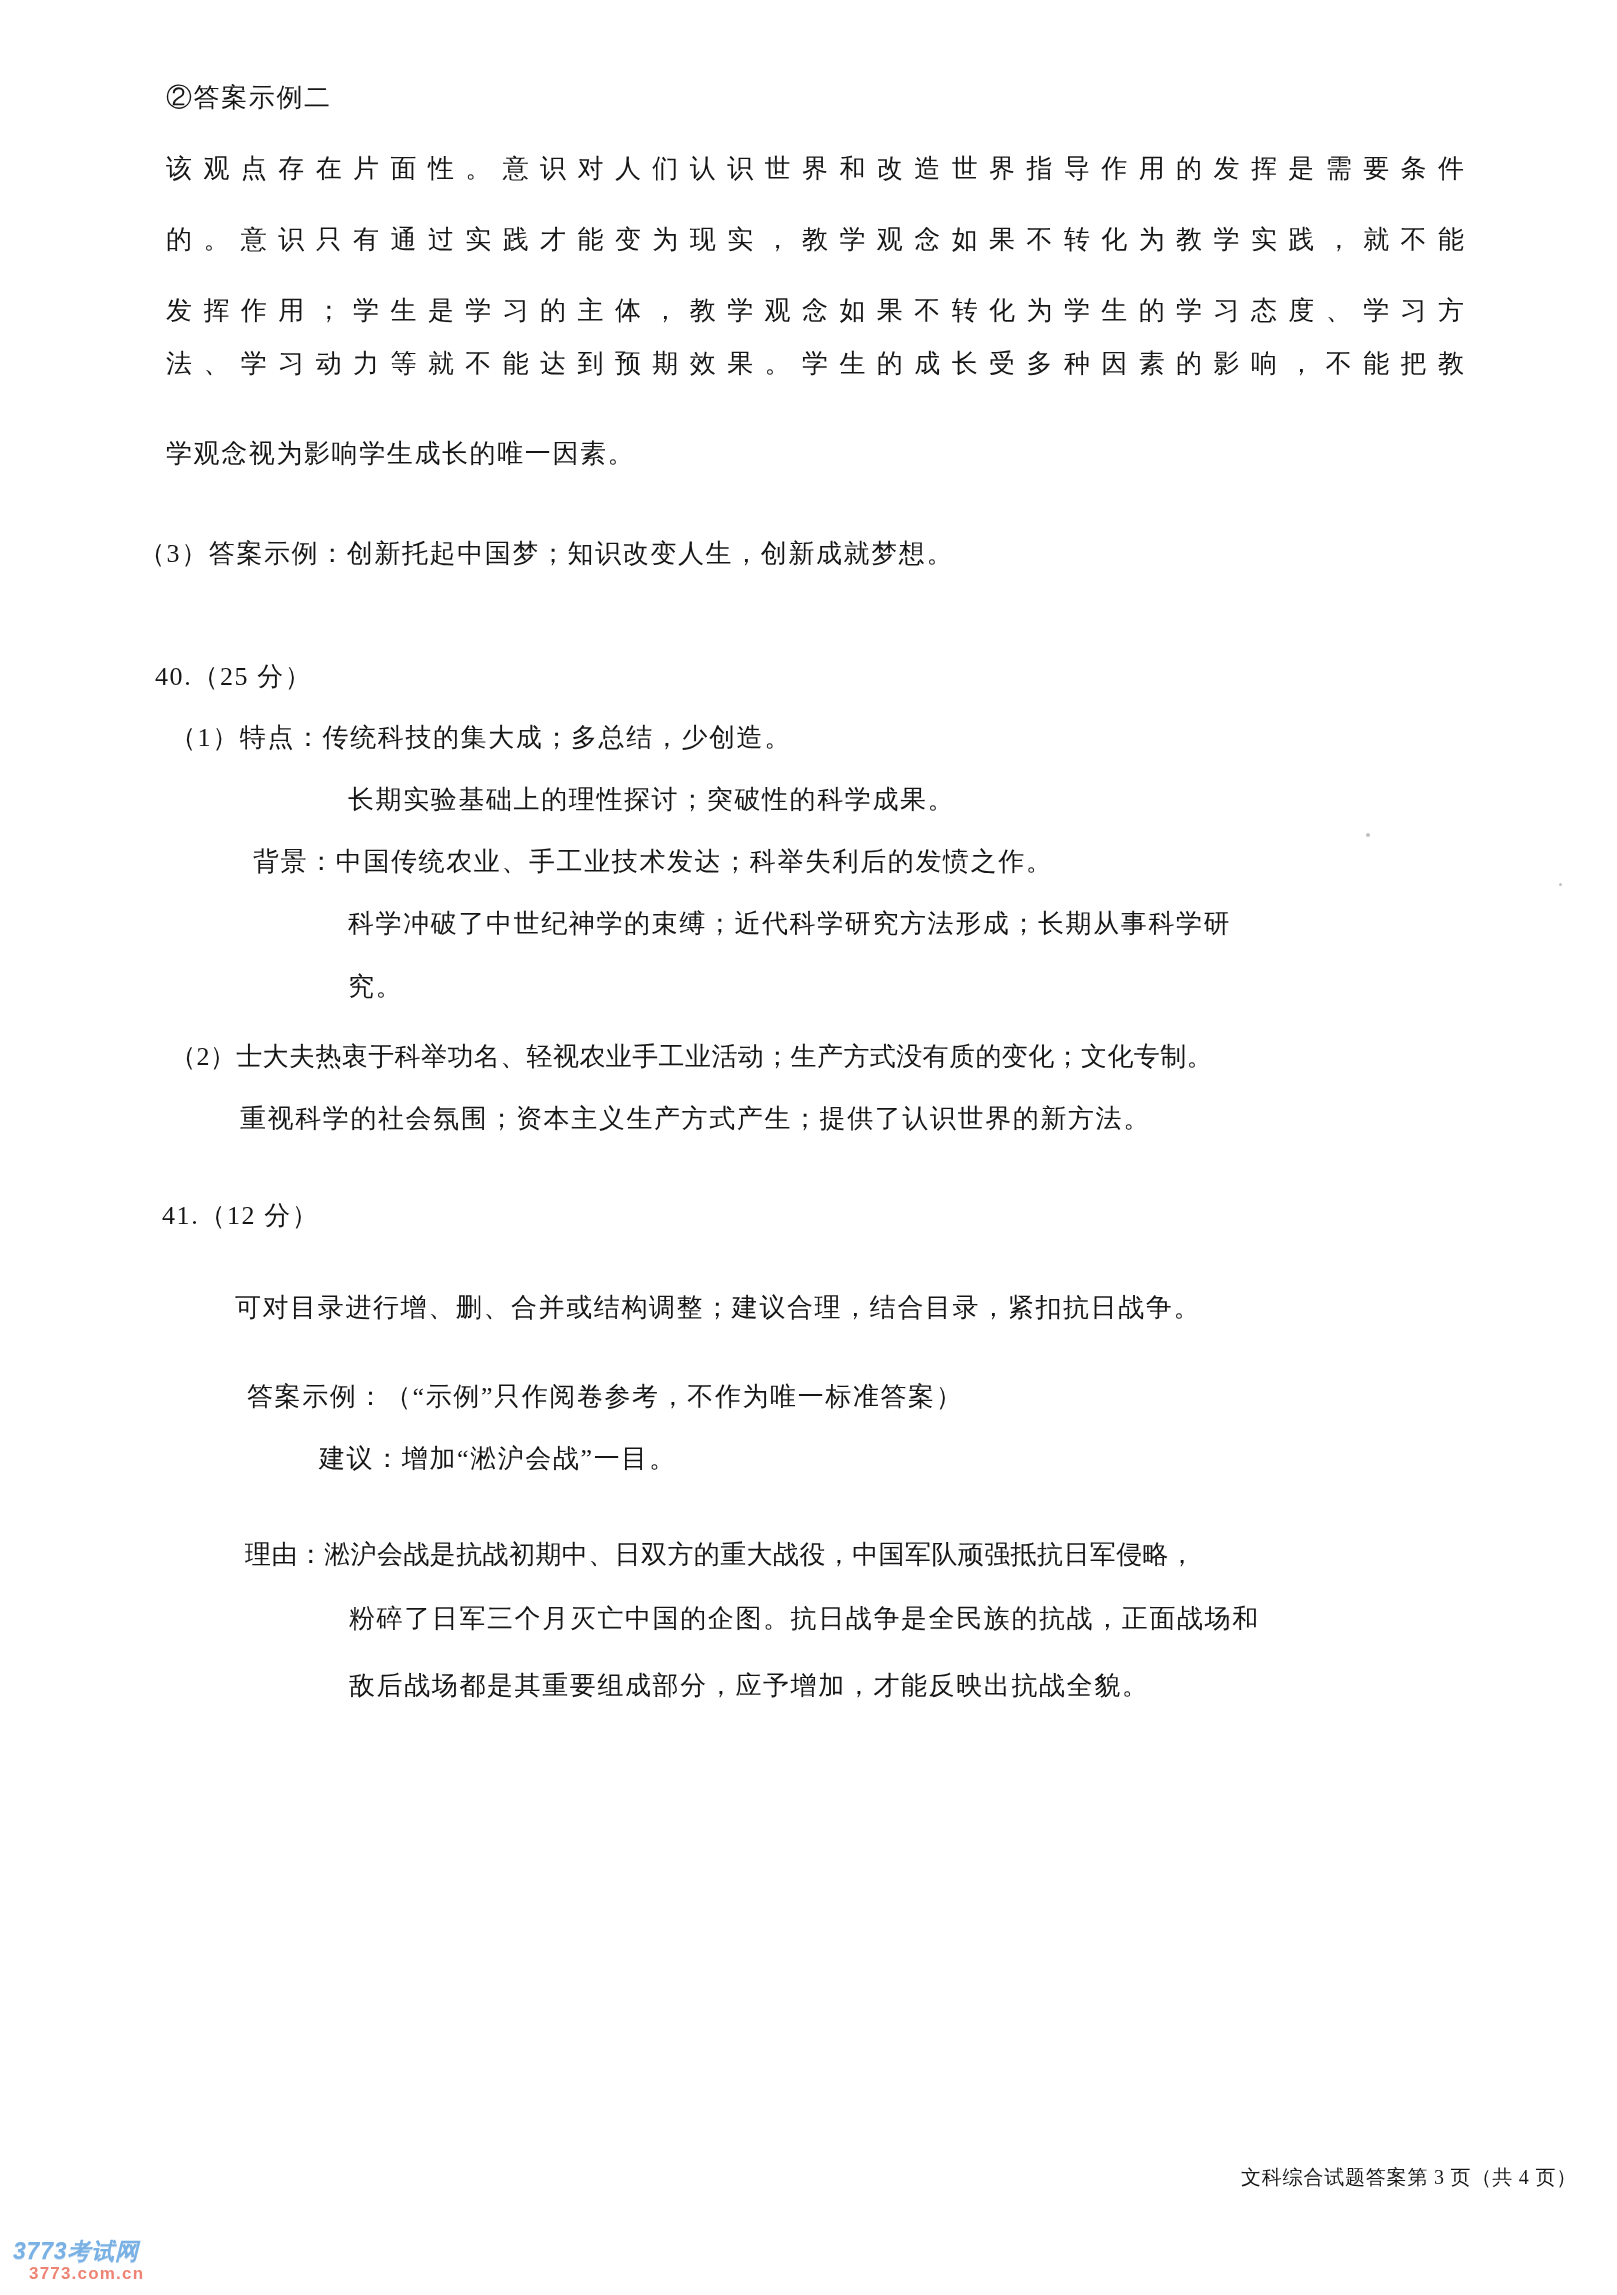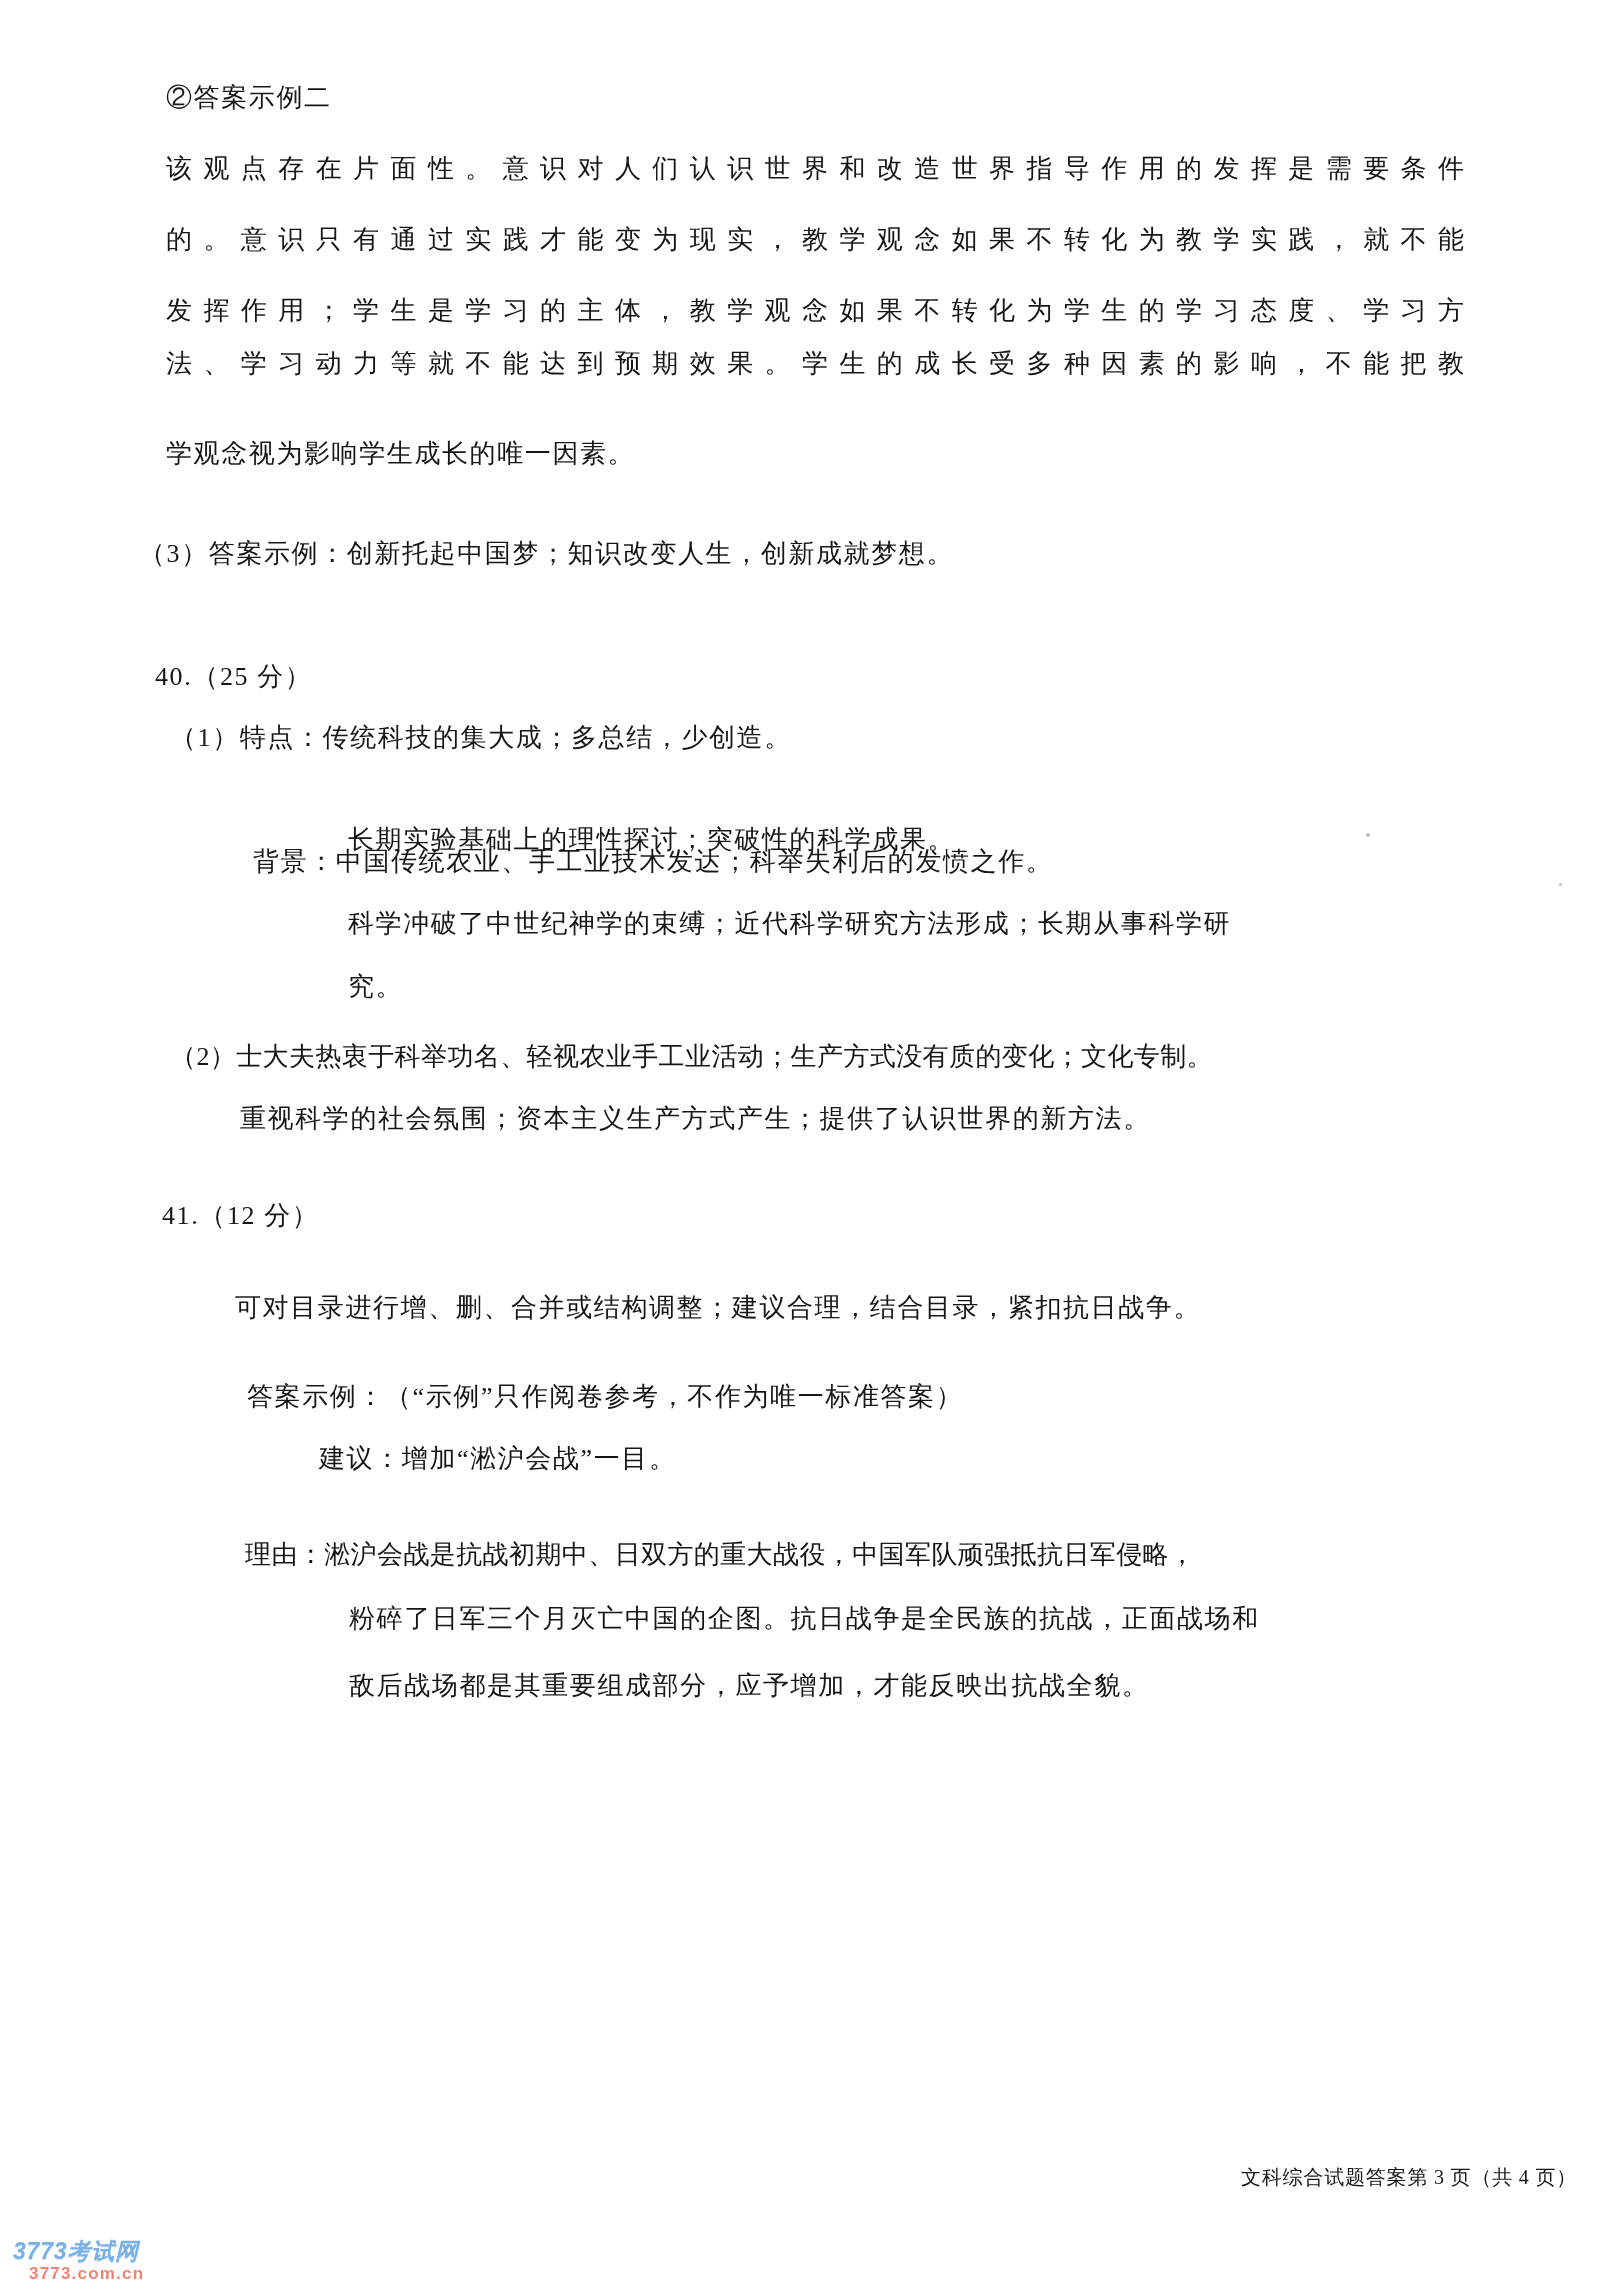--- a/index.html
+++ b/index.html
@@ -77,21 +77,21 @@
   <div class="ln just" style="top:149px;left:166px;">该观点存在片面性。意识对人们认识世界和改造世界指导作用的发挥是需要条件</div>
   <div class="ln just" style="top:220px;left:166px;">的。意识只有通过实践才能变为现实，教学观念如果不转化为教学实践，就不能</div>
   <div class="ln just" style="top:291px;left:166px;">发挥作用；学生是学习的主体，教学观念如果不转化为学生的学习态度、学习方</div>
   <div class="ln just" style="top:344px;left:166px;">法、学习动力等就不能达到预期效果。学生的成长受多种因素的影响，不能把教</div>
   <div class="ln" style="top:434px;left:166px;">学观念视为影响学生成长的唯一因素。</div>
 
   <div class="ln" style="top:534px;left:139px;">（3）答案示例：创新托起中国梦；知识改变人生，创新成就梦想。</div>
 
   <div class="ln" style="top:657px;left:155px;">40.（25 分）</div>
   <div class="ln" style="top:718px;left:170px;">（1）特点：传统科技的集大成；多总结，少创造。</div>
-  <div class="ln" style="top:820px;left:348px;">长期实验基础上的理性探讨；突破性的科学成果。</div>
+  <div class="ln" style="top:780px;left:348px;">长期实验基础上的理性探讨；突破性的科学成果。</div>
   <div class="ln" style="top:842px;left:253px;">背景：中国传统农业、手工业技术发达；科举失利后的发愤之作。</div>
   <div class="ln" style="top:904px;left:348px;">科学冲破了中世纪神学的束缚；近代科学研究方法形成；长期从事科学研</div>
   <div class="ln" style="top:967px;left:348px;">究。</div>
   <div class="ln tight" style="top:1037px;left:170px;">（2）士大夫热衷于科举功名、轻视农业手工业活动；生产方式没有质的变化；文化专制。</div>
   <div class="ln" style="top:1099px;left:240px;">重视科学的社会氛围；资本主义生产方式产生；提供了认识世界的新方法。</div>
 
   <div class="ln" style="top:1196px;left:162px;">41.（12 分）</div>
   <div class="ln" style="top:1288px;left:235px;">可对目录进行增、删、合并或结构调整；建议合理，结合目录，紧扣抗日战争。</div>
   <div class="ln" style="top:1377px;left:247px;">答案示例：（“示例”只作阅卷参考，不作为唯一标准答案）</div>
   <div class="ln" style="top:1439px;left:319px;">建议：增加“淞沪会战”一目。</div>

